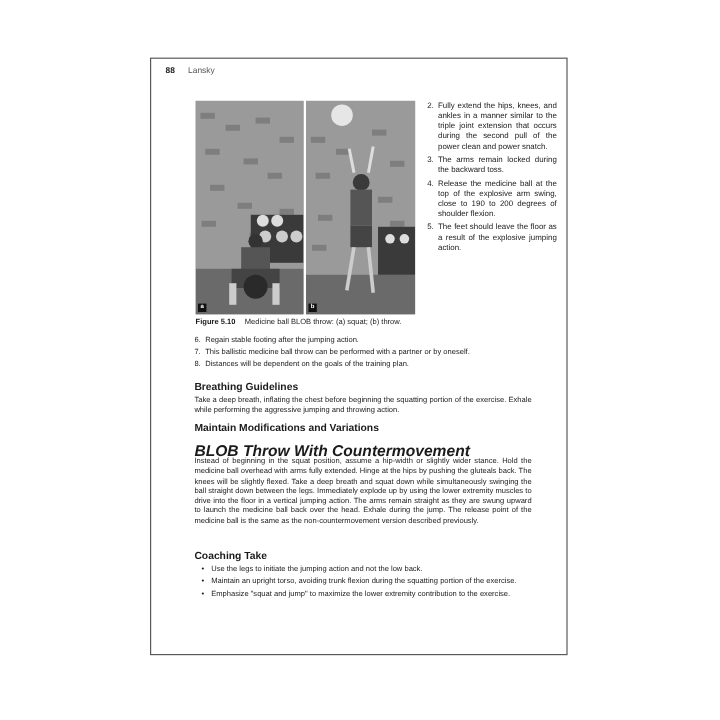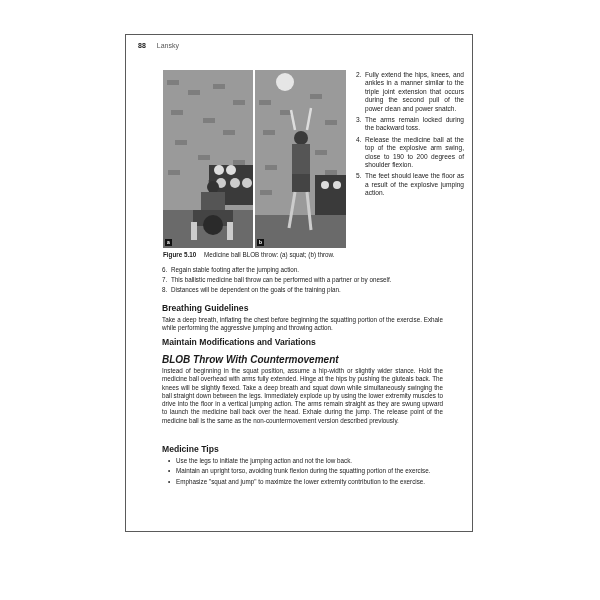--- a/index.html
+++ b/index.html
@@ -1,18 +1,18 @@
 <!DOCTYPE html>
 <html><head>
   <meta charset="utf-8">
   <style>
     html, body { margin:0; padding:0; background:#ffffff; }
     body { width:600px; height:600px; position:relative; overflow:hidden;
       font-family:"Liberation Sans", sans-serif; color:#1a1a1a; }
-    .page { position:absolute; left:125px; top:34px; width:348px; height:498px;
+    .page { position:absolute; left:125px; top:48px; width:348px; height:498px;
       border:1.5px solid #5a5a5a; box-sizing:border-box; background:#fff; }
     .running-head { position:absolute; left:12px; top:7px; font-size:7px; }
     .running-head .num { font-weight:bold; }
     .running-head .author { margin-left:9px; color:#555; }
 
     .photo { position:absolute; top:35px; height:178px; overflow:hidden; background:#8a8a8a; }
     .photo-a { left:37px; width:90px; }
     .photo-b { left:129px; width:91px; }
     .photo svg { display:block; width:100%; height:100%; }
     .photo-label { position:absolute; left:2px; bottom:2px; width:7px; height:7px;
@@ -24,21 +24,21 @@
     .side-list { position:absolute; left:230px; top:36px; width:108px; font-size:6.6px; line-height:8.4px;
       text-align:justify; }
     .side-list .item { display:flex; margin-bottom:3px; }
     .side-list .n { width:9px; flex:none; }
 
     .body { position:absolute; left:36px; width:280px; font-size:6.3px; line-height:8.4px; }
     .num-list { top:231px; }
     .num-list .item { display:flex; margin-bottom:1.5px; }
     .num-list .n { width:9px; flex:none; }
     .h2 { position:absolute; left:36px; font-size:8.6px; font-weight:bold; }
-    .h3 { position:absolute; left:36px; font-size:10px; font-weight:bold; font-style:italic; }
+    .h3 { position:absolute; left:36px; font-size:13px; font-weight:bold; font-style:italic; }
     .para { position:absolute; left:36px; width:281px; font-size:6.3px; line-height:8.3px; text-align:justify; }
     .bullets { position:absolute; left:42px; width:275px; font-size:6.3px; line-height:8.3px; }
     .bullets .item { display:flex; margin-bottom:2px; }
     .bullets .dot { width:8px; flex:none; }
   </style>
 </head>
 <body>
 
 <div class="page">
   <div class="running-head">
@@ -149,21 +149,21 @@
       </div>
   </div>
 
   <div class="h2" style="top:268px;">Breathing Guidelines</div>
   <div class="para" style="top:281px;">Take a deep breath, inflating the chest before beginning the squatting portion of the exercise. Exhale while performing the aggressive jumping and throwing action.</div>
 
   <div class="h2" style="top:302px;">Maintain Modifications and Variations</div>
   <div class="h3" style="top:319px;">BLOB Throw With Countermovement</div>
   <div class="para" style="top:332px;">Instead of beginning in the squat position, assume a hip-width or slightly wider stance. Hold the medicine ball overhead with arms fully extended. Hinge at the hips by pushing the gluteals back. The knees will be slightly flexed. Take a deep breath and squat down while simultaneously swinging the ball straight down between the legs. Immediately explode up by using the lower extremity muscles to drive into the floor in a vertical jumping action. The arms remain straight as they are swung upward to launch the medicine ball back over the head. Exhale during the jump. The release point of the medicine ball is the same as the non-countermovement version described previously.</div>
 
-  <div class="h2" style="top:409px;">Medicine Tips</div>
+  <div class="h2" style="top:409px;">Coaching Take</div>
   <div class="bullets" style="top:422px;">
     <div class="item">
         <span class="dot">•</span>
         <span>Use the legs to initiate the jumping action and not the low back.</span>
       </div>
     <div class="item">
         <span class="dot">•</span>
         <span>Maintain an upright torso, avoiding trunk flexion during the squatting portion of the exercise.</span>
       </div>
     <div class="item">

